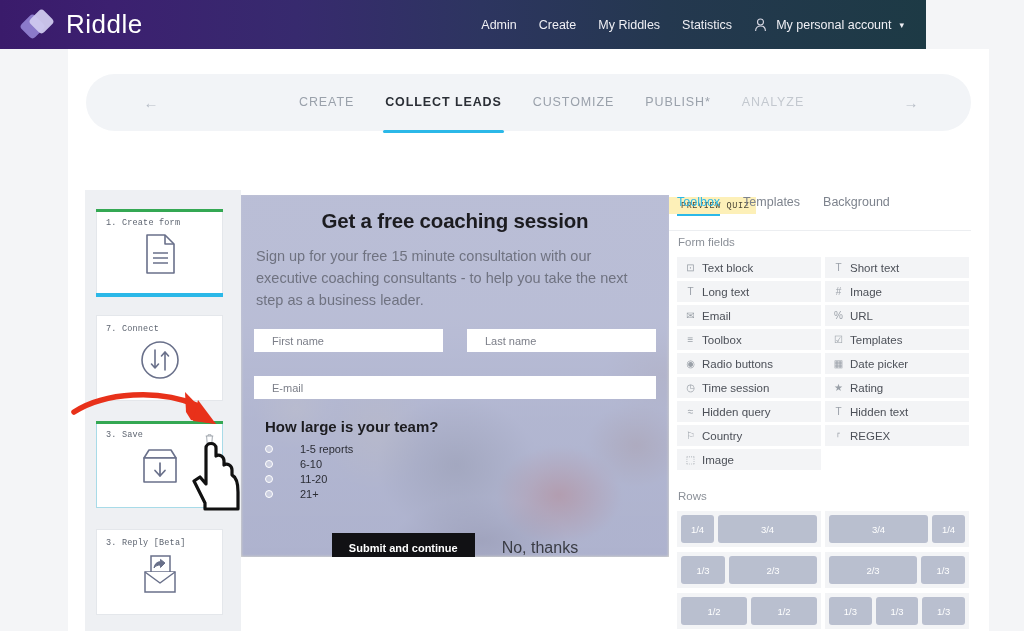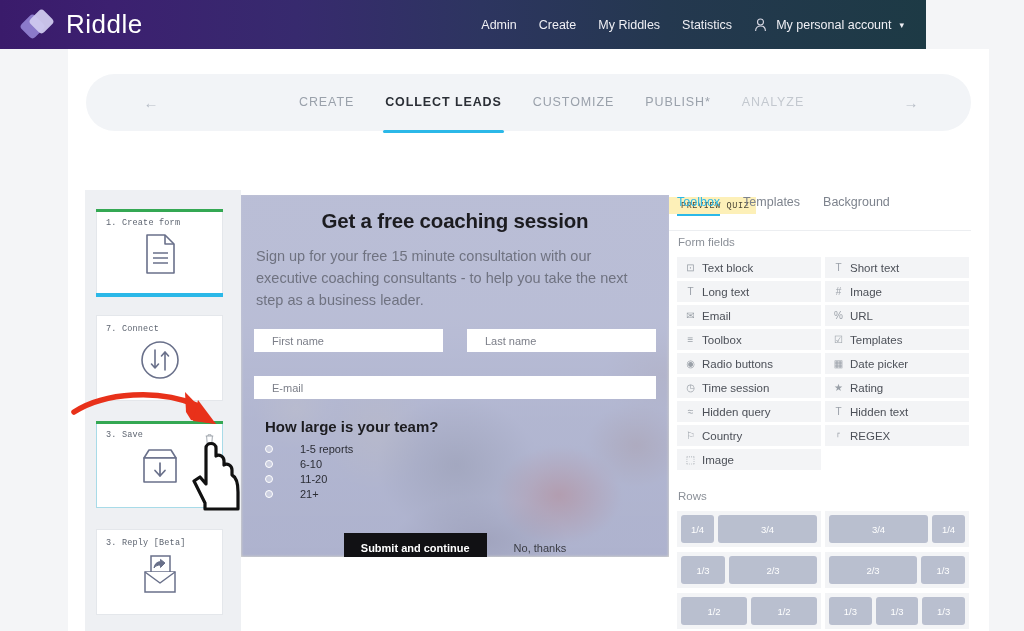--- a/index.html
+++ b/index.html
@@ -141,21 +141,21 @@
   .radio-dot{
     width:8px; height:8px; border-radius:50%; border:1px solid #ffffff;
     background:rgba(255,255,255,.35); margin-right:27px; flex:none;
   }
   .radio-lbl{ font-size:11px; color:#2b2d35; }
   .pv-actions{ display:flex; align-items:center; justify-content:center; margin-top:32px; }
   .btn-submit{
     background:#111114; color:#fff; font-size:11px; font-weight:700;
     padding:9px 17px; cursor:pointer;
   }
-  .btn-nothanks{ font-size:11px; color:#3a3c44; margin-left:27px; cursor:pointer; }
+  .btn-nothanks{ font-size:16px; color:#3a3c44; margin-left:27px; cursor:pointer; }
 
   
   .toolbox{ position:absolute; left:677px; top:195px; width:292px; }
   .tbtabs{ display:flex; gap:23px; }
   .tbtab{ font-size:12.5px; color:#7d838d; cursor:pointer; padding-bottom:7px; position:relative; }
   .tbtab.active{ color:#2bb8e8; }
   .tbtab.active:after{
     content:""; position:absolute; left:0; right:0; bottom:0; height:2px; background:#2bb8e8;
   }
   .tb-section{ font-size:11.5px; color:#8b9098; margin:20px 0 9px 1px; }

